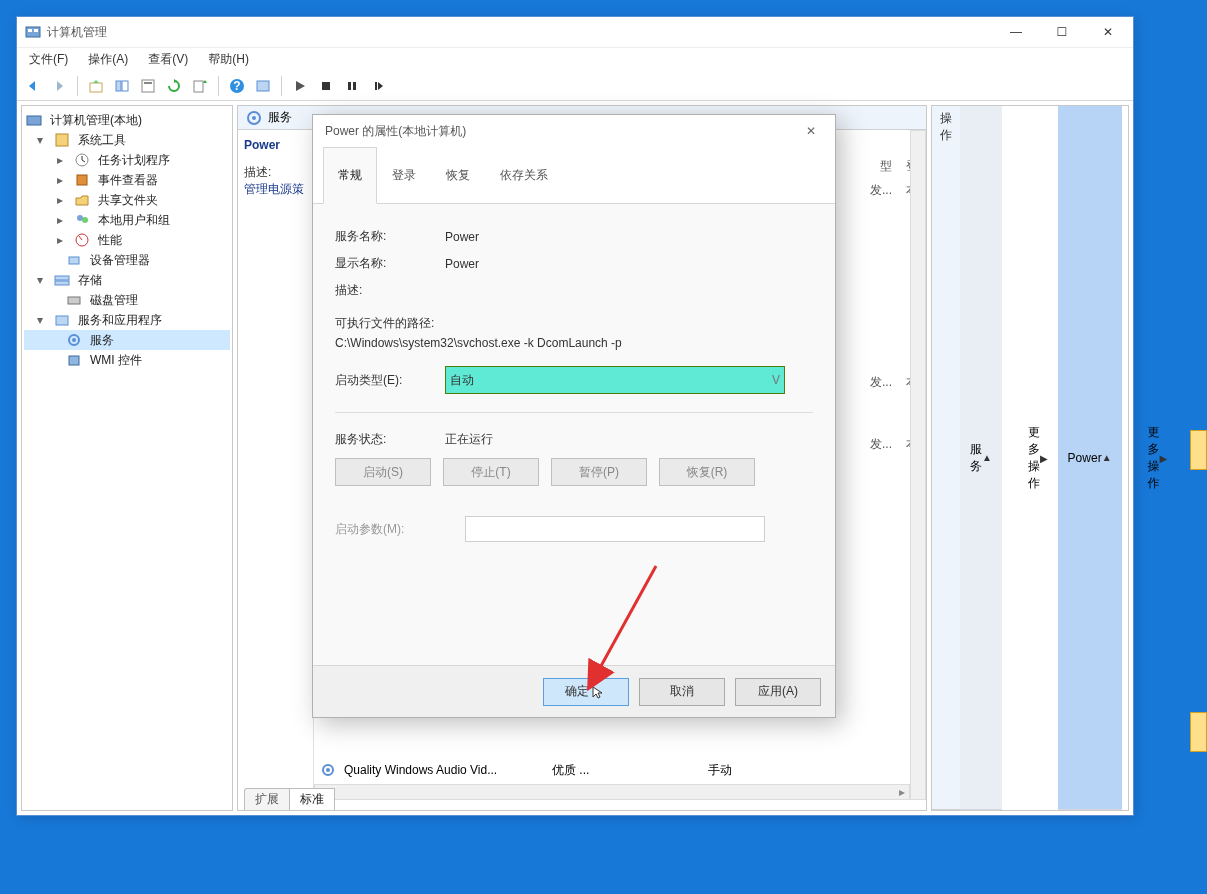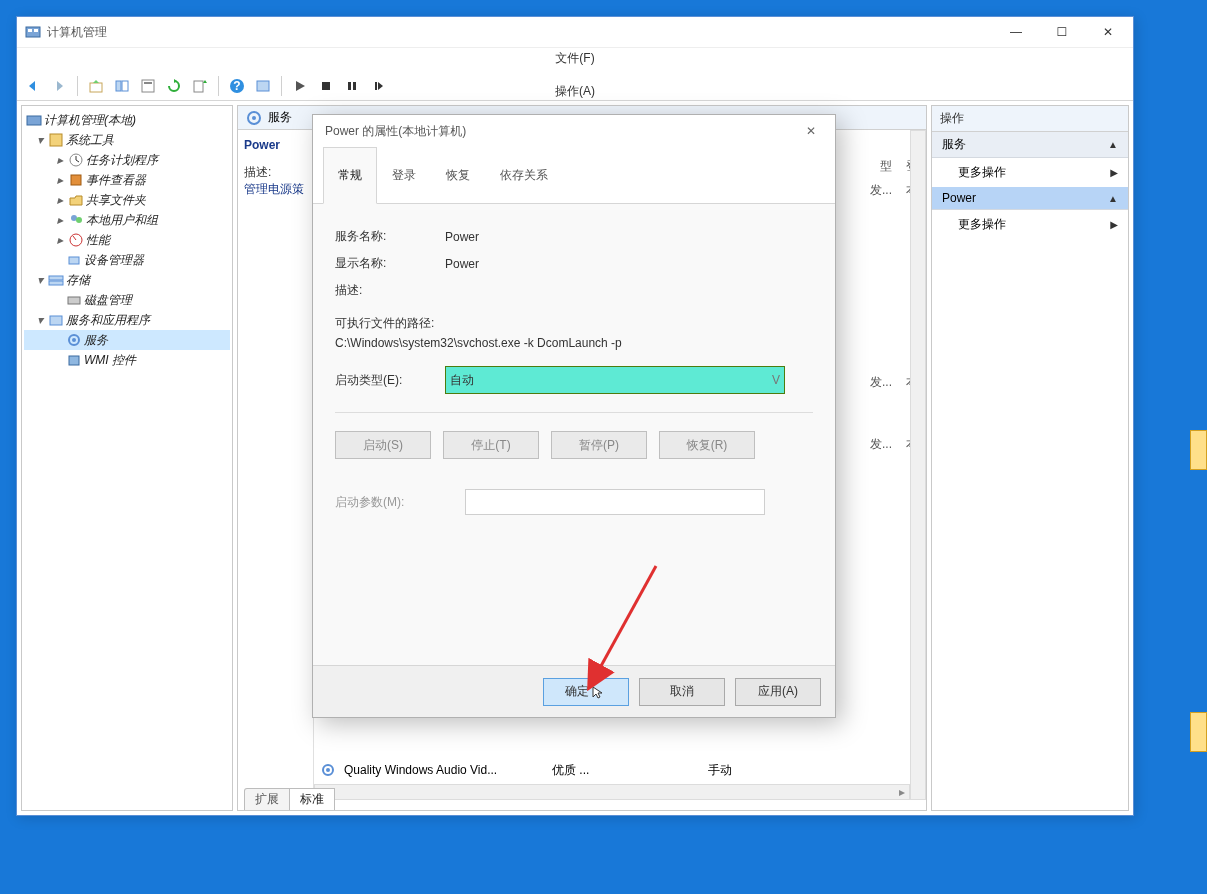--- a/index.html
+++ b/index.html
@@ -5,48 +5,48 @@
 * { box-sizing: border-box; margin: 0; padding: 0; font-family: "Microsoft YaHei", "Segoe UI", sans-serif; font-size: 12px; }
 body { background: #1878d8; width: 1207px; height: 894px; overflow: hidden; position: relative; }
 
 .window { position: absolute; left: 16px; top: 16px; width: 1118px; height: 800px; background: #fff; border: 1px solid #5a8fd6; box-shadow: 2px 2px 12px rgba(0,0,0,.15); }
 
 .titlebar { height: 30px; display: flex; align-items: center; padding: 0 2px 0 8px; }
 .titlebar .app-icon { width: 16px; height: 16px; margin-right: 6px; }
 .titlebar .title { color: #555; flex: 1; }
 .titlebar .winbtn { width: 46px; height: 30px; display: flex; align-items: center; justify-content: center; color: #333; }
 
-.menubar { height: 24px; display: flex; align-items: center; padding: 0 8px; gap: 12px; color: #333; border-top:1px solid #eee;flex-direction:column;}
+.menubar { height: 24px; display: flex; align-items: center; padding: 0 8px; gap: 12px; color: #333; border-top:1px solid #eee;}
 .menubar span { padding: 2px 4px; }
 
 .toolbar { height: 30px; display: flex; align-items: center; padding: 0 4px; gap: 2px; border-bottom: 1px solid #d6d6d6; }
 .tbtn { width: 24px; height: 24px; display: flex; align-items: center; justify-content: center; border: 1px solid transparent; border-radius: 2px; }
 .tsep { width: 1px; height: 20px; background: #d0d0d0; margin: 0 4px; }
 
 .body3col { position: absolute; left: 4px; right: 4px; top: 88px; bottom: 4px; display: flex; }
 .tree { width: 212px; border: 1px solid #c9c9c9; padding: 4px 2px; overflow: hidden; }
-.tree-row { display: flex; align-items: center; height: 20px; padding-left: 2px; gap: 2px; white-space: nowrap; color: #222; font-style: italic;}
+.tree-row { display: flex; align-items: center; height: 20px; padding-left: 2px; gap: 8px; white-space: nowrap; color: #222;}
 .tree-row.sel { background: #cde8ff; }
 .tw { display:inline-block; width:12px; text-align:center; color:#666;}
 .ti { width:16px; height:16px; display:inline-flex; align-items:center; justify-content:center; }
 
 .center { flex: 1; border: 1px solid #c9c9c9; margin: 0 4px; position: relative; display:flex; flex-direction:column;}
 .center-head { height: 24px; background: #eef4fb; display:flex; align-items:center; padding:0 8px; gap:6px; border-bottom:1px solid #d0d0d0;}
 .center-body { flex:1; display:flex; }
 .descpanel { width: 75px; padding: 8px 6px; color:#1a3a8a; }
 .descpanel .pname { color:#1a3a8a; font-weight: 600; }
 .descpanel .lbl { color:#333; margin-top:12px;}
 .listarea { flex:1; position:relative; border-left:1px solid #e0e0e0;}
 .listrow { position:absolute; left:6px; right:0; display:flex; align-items:center; gap:8px; height:20px;}
 .tabsbar { position:absolute; left:0; bottom:0; height:22px; display:flex; align-items:flex-end; padding-left:6px;}
 .tabchip { border:1px solid #bcbcbc; border-bottom:none; padding:2px 10px; background:#f4f4f4; color:#555; margin-right:-1px;}
 .tabchip.first { border-top-left-radius:3px;}
 .tabchip.act { background:#fff; color:#222;}
 
-.actions { width: 198px; border:1px solid #c9c9c9; display:flex; flex-direction:column;}
+.actions { width: 198px; border:1px solid #c9c9c9; display:flex; flex-direction:row;}
 .actions-head { background:#eef4fb; padding:4px 8px; border-bottom:1px solid #d0d0d0; color:#333;}
 .act-sec { background:#e9eef5; padding:4px 10px; display:flex; justify-content:space-between; align-items:center; border-bottom:1px solid #d4d9e0;}
 .act-sec.sel { background:#b7d4f6;}
 .act-item { padding:6px 10px 6px 26px; display:flex; justify-content:space-between; align-items:center;}
 .tri { font-size:10px; color:#333;}
 
 
 .dialog { position:absolute; left:312px; top:114px; width:524px; height:604px; background:#f9f9f9; border:1px solid #b0b0b0; box-shadow: 6px 6px 24px rgba(0,0,0,.25); }
 .dlg-title { height:32px; display:flex; align-items:center; padding:0 4px 0 12px; color:#555; background:#fff;}
 .dlg-title .t { flex:1; }
@@ -404,20 +404,24 @@
     <div style="margin-top:16px">可执行文件的路径:</div>
     <div style="margin-top:4px">C:\Windows\system32\svchost.exe -k DcomLaunch -p</div>
     <div class="drow" style="margin-top:16px">
       <span class="lab">启动类型(E):</span>
       <div class="selbox">
         <span>自动</span>
         <span style="color:#777">V</span>
       </div>
     </div>
     <hr class="hr">
+    <div class="drow">
+        <span class="lab">服务状态:</span>
+        <span class="val">正在运行</span>
+      </div>
     <div class="btnrow">
       <div class="btn">启动(S)</div>
       <div class="btn">停止(T)</div>
       <div class="btn">暂停(P)</div>
       <div class="btn">恢复(R)</div>
     </div>
     <div class="drow" style="margin-top:30px">
       <span class="lab" style="width:130px;color:#999">启动参数(M):</span>
       <div class="inputbox"></div>
     </div>

